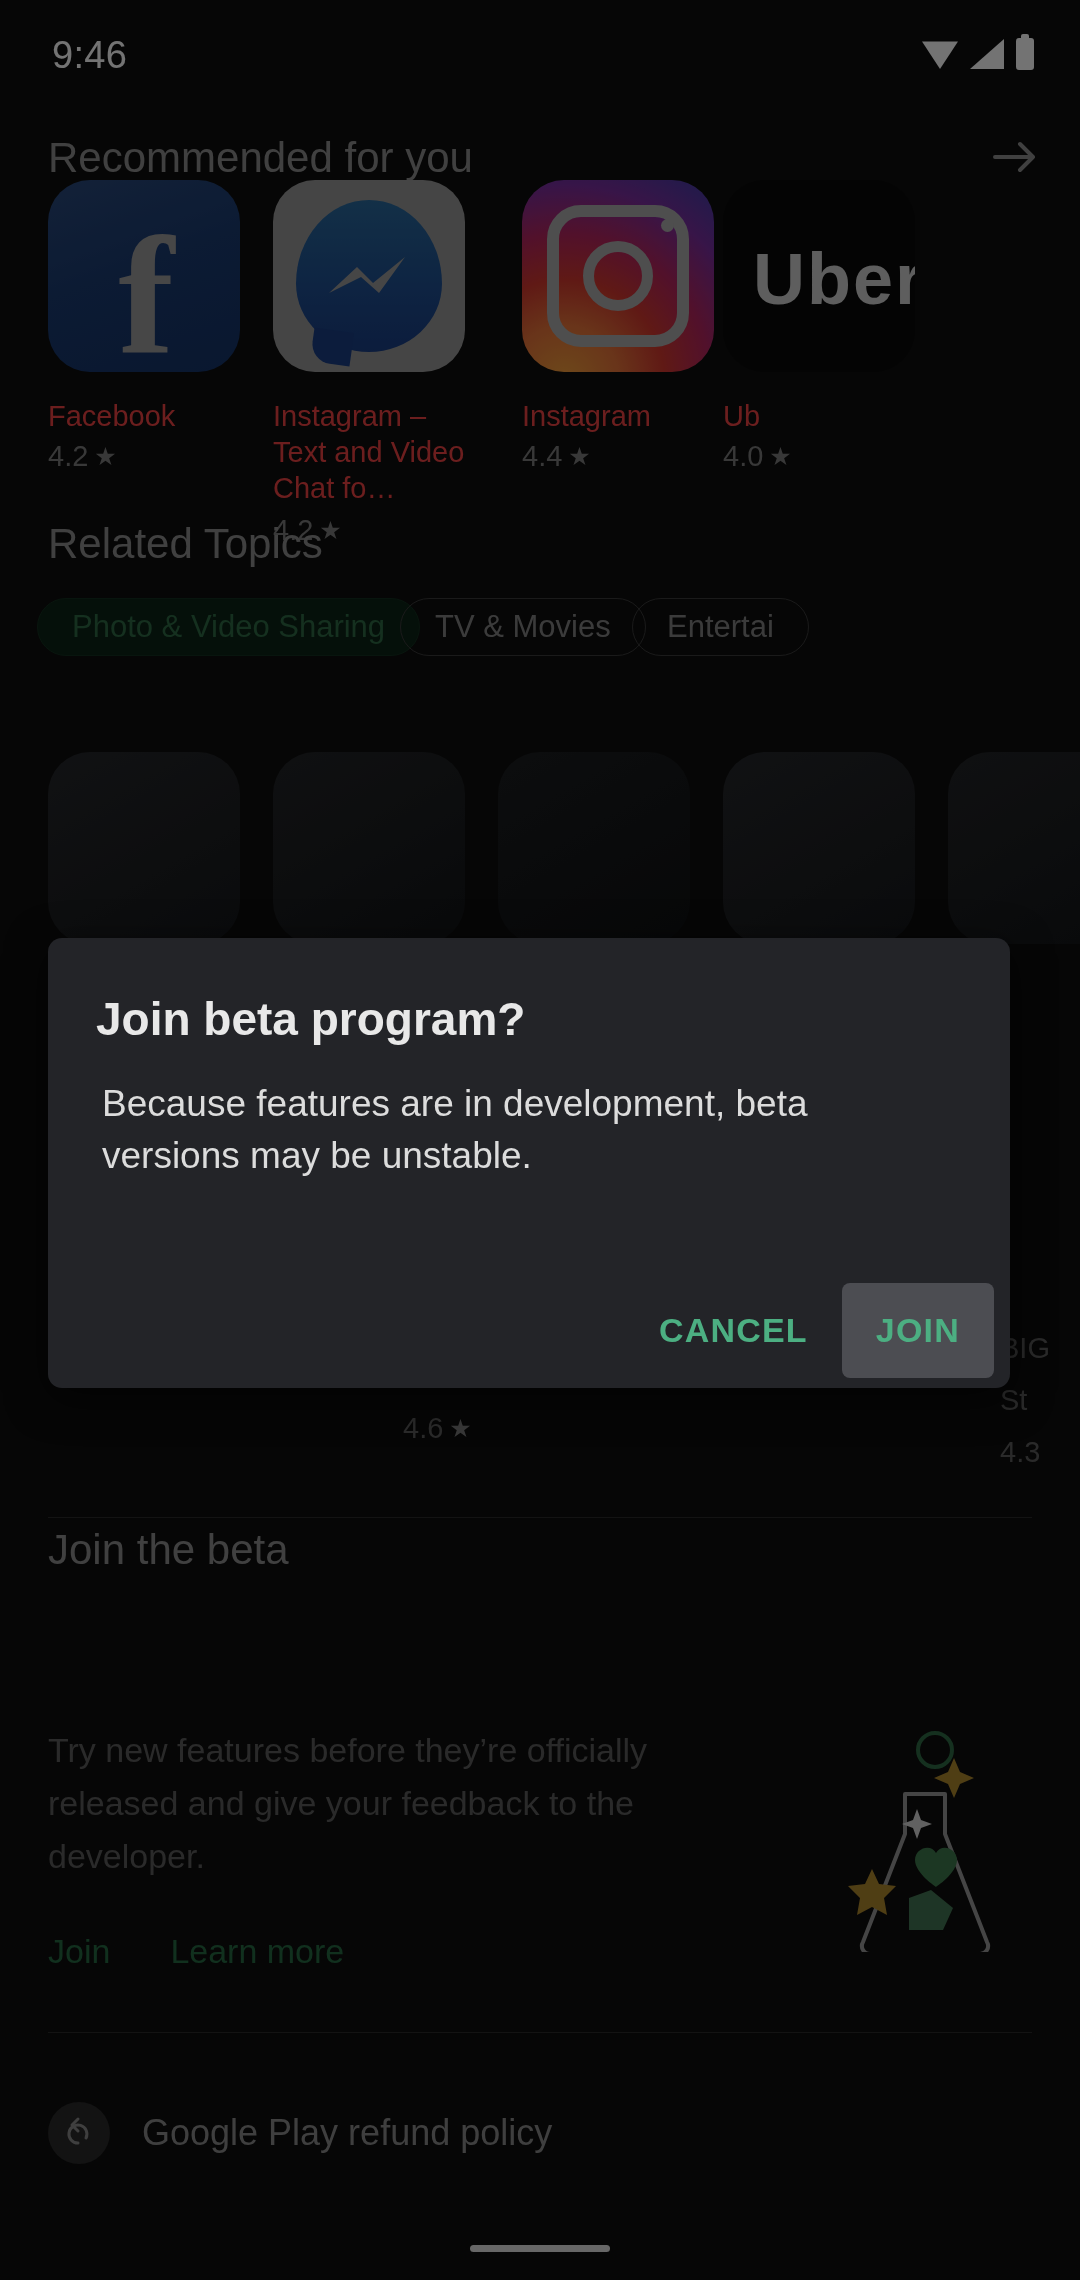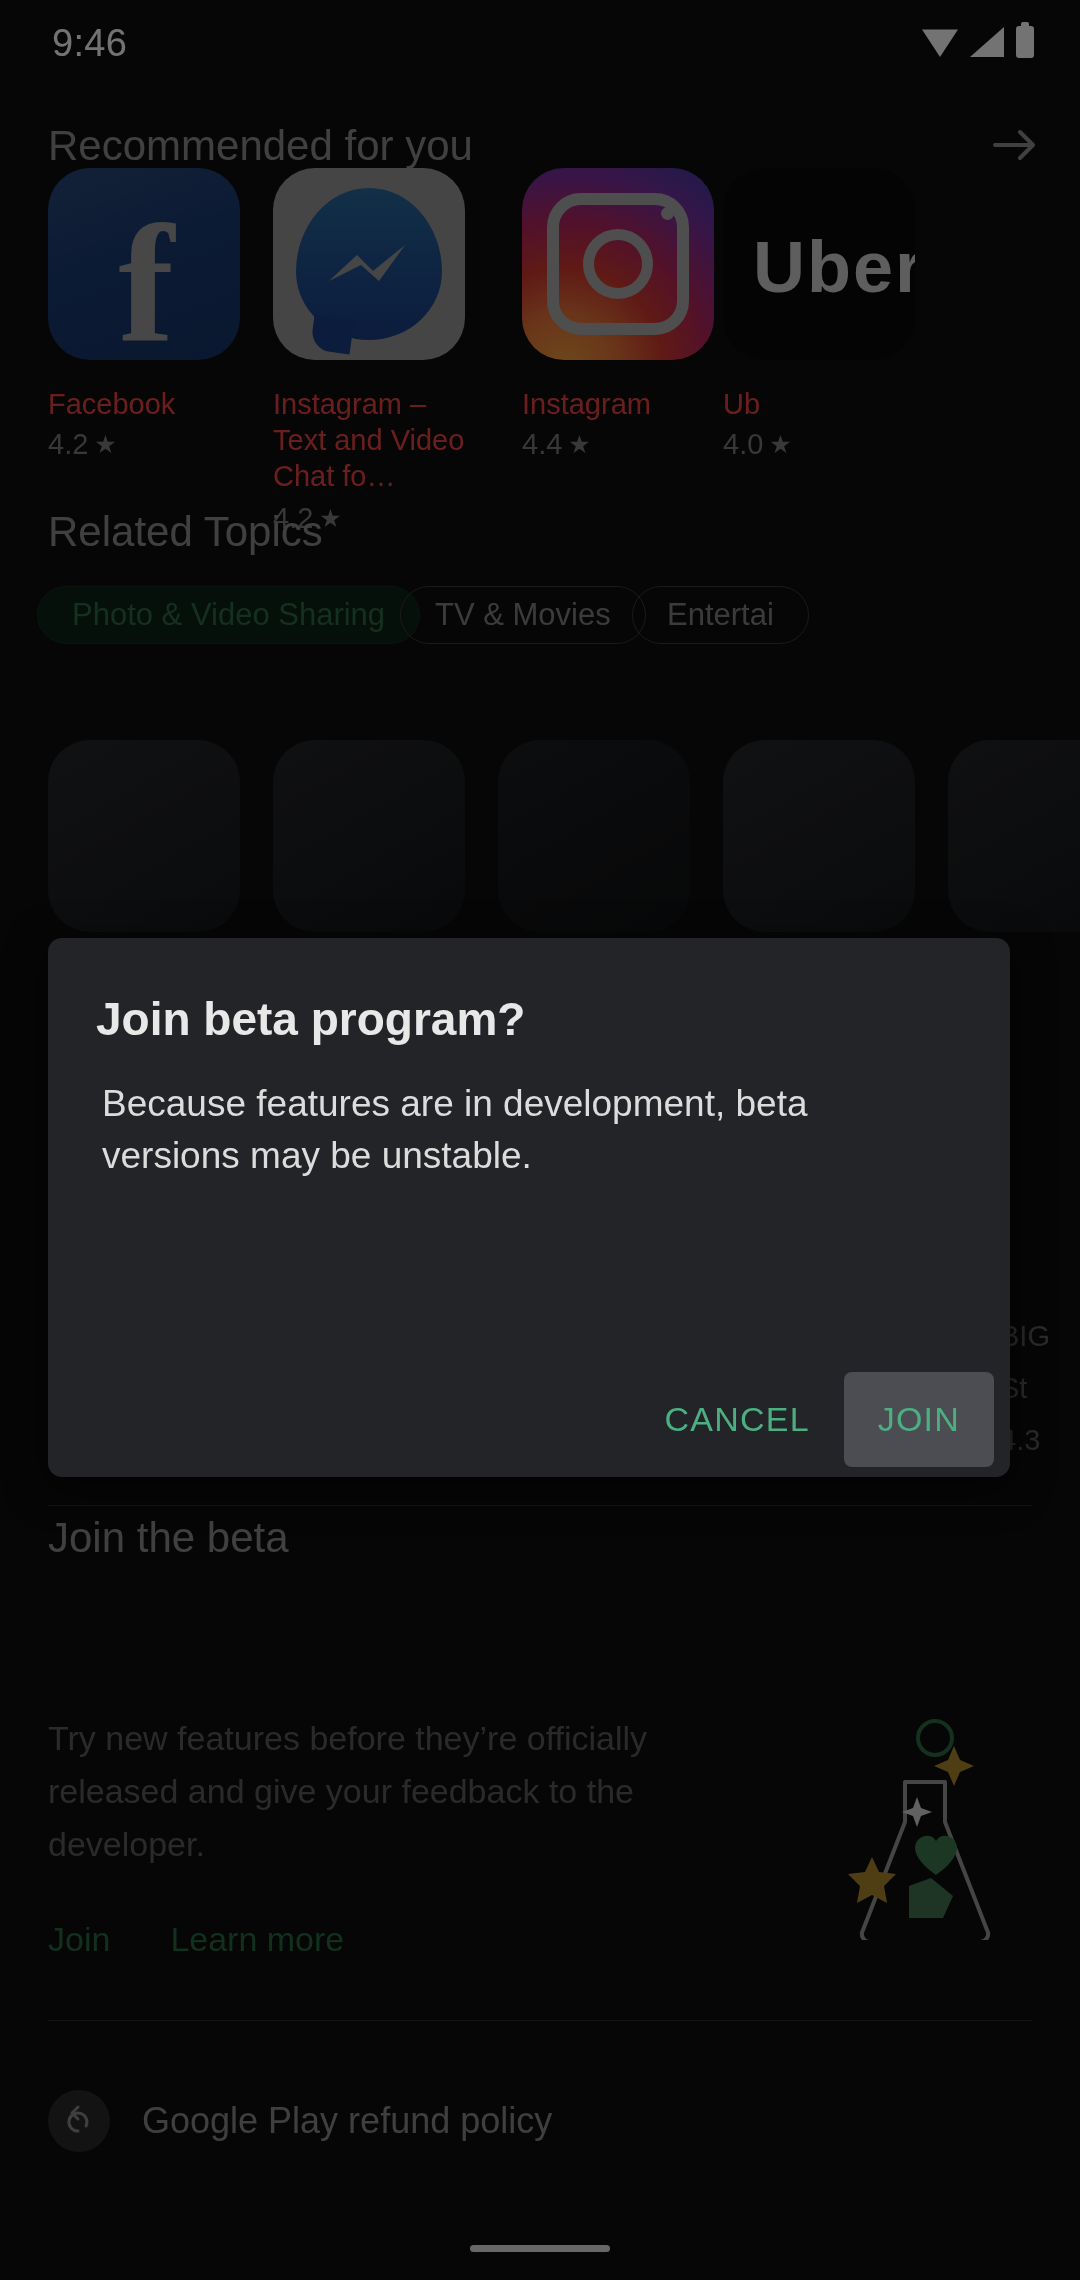--- a/index.html
+++ b/index.html
@@ -17,20 +17,21 @@
     height: 2280px;
     background: #0e0e0e;
     overflow: hidden;
   }
 
   
   #page {
     position: absolute;
     inset: 0;
     background: #0e0e0e;
+    margin-top: 12px;
   }
 
   
   #statusbar {
     position: absolute;
     left: 0; top: 0;
     width: 1080px; height: 96px;
   }
   #clock {
     position: absolute;
@@ -302,21 +303,21 @@
   
   #scrim {
     position: absolute;
     inset: 0;
     background: rgba(0,0,0,0.55);
   }
   #dialog {
     position: absolute;
     left: 48px; top: 938px;
     width: 962px;
-    height: 539px;
+    height: 450px;
     background: #232428;
     border-radius: 14px;
     box-shadow: 0 10px 40px rgba(0,0,0,.6);
   }
   #dialog-title {
     position: absolute;
     left: 48px; top: 54px;
     font-size: 46px;
     font-weight: bold;
     color: #e8e8e8;
@@ -335,21 +336,21 @@
     display: flex;
     align-items: center;
     gap: 0px;
   }
   .dlg-btn {
     border: none;
     background: transparent;
     color: #4caf82;
     font-family: "Liberation Sans", sans-serif;
     font-size: 34px;
-    font-weight: normal;
+    font-weight: bold;
     letter-spacing: 1.2px;
     padding: 28px 34px;
     border-radius: 8px;
     cursor: pointer;
   }
   .dlg-btn.pressed { background: #4c4d52; }
 </style>
 </head>
 <body>
 

